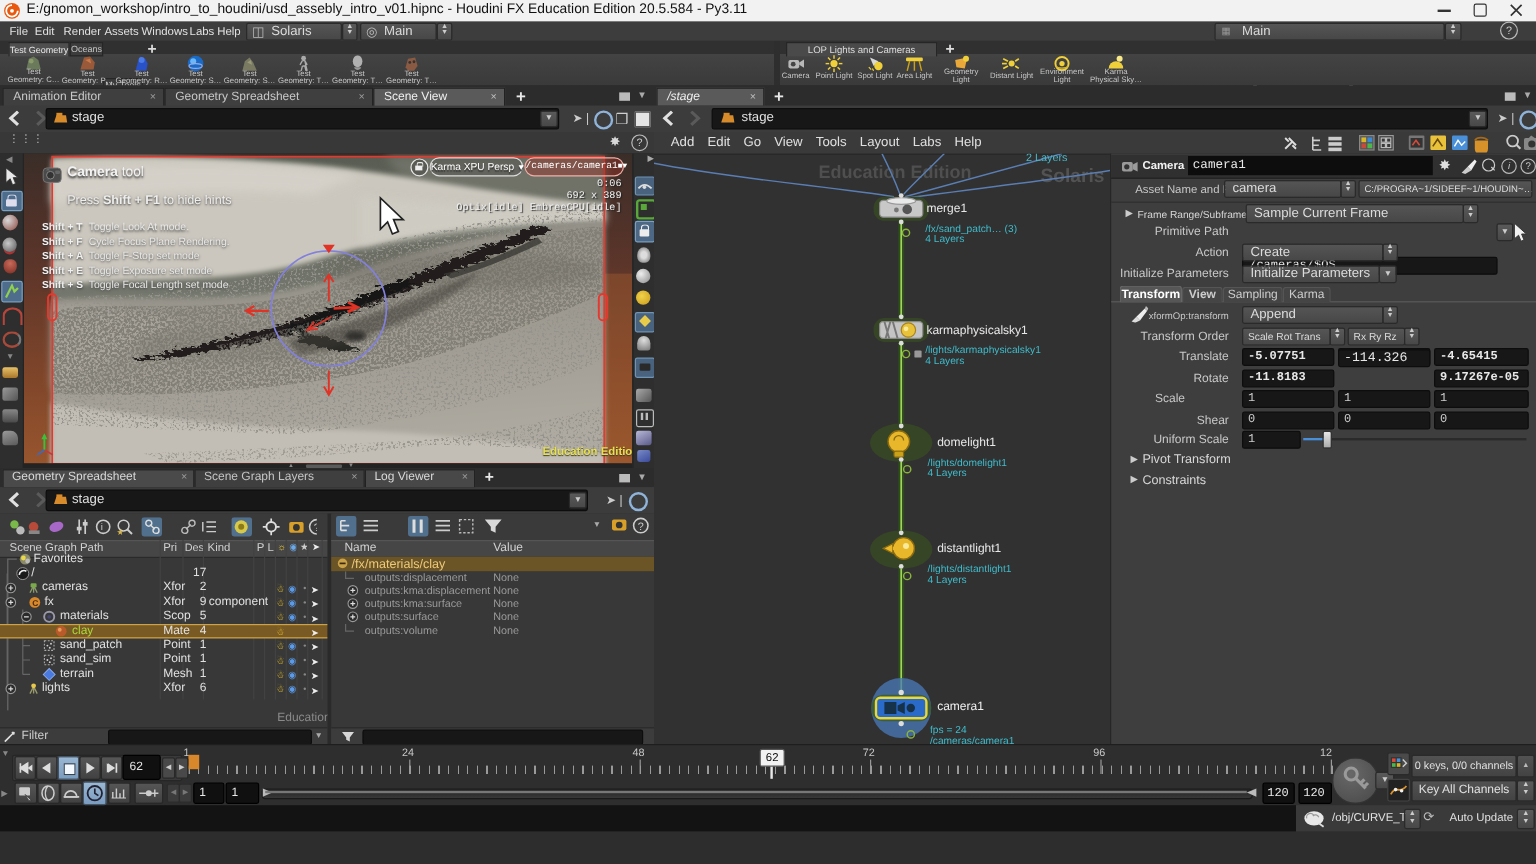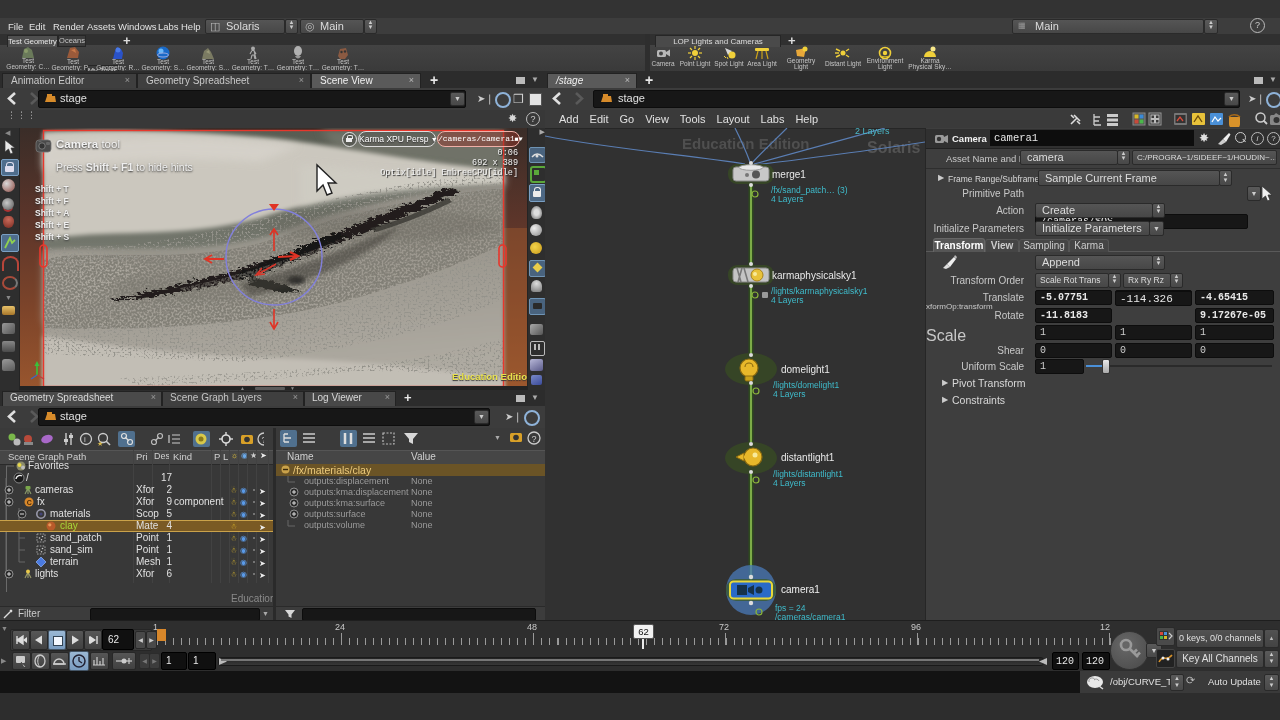--- a/index.html
+++ b/index.html
@@ -9,20 +9,33 @@
   .mono{font-family:"Liberation Mono",monospace;}
   .fld{background:#171717;border:1px solid #0d0d0d;border-radius:2px;color:#e8e8e8;}
   .combo{background:linear-gradient(#555,#474747);border:1px solid #2a2a2a;border-radius:2px;color:#dcdcdc;}
   .spin{background:linear-gradient(#5a5a5a,#484848);border:1px solid #2a2a2a;border-radius:2px;color:#ccc;
     font-size:6px;line-height:5px;text-align:center;}
 </style>
 </head>
 <body>
 <div id="root">
 
+<div class="abs" style="left:0;top:0;width:1280px;height:18px;background:#f2f2f2;">
+  <svg class="abs" style="left:3px;top:2px" width="14" height="14" viewBox="0 0 14 14">
+    <circle cx="7" cy="7" r="6.6" fill="#e8590f"></circle>
+    <path d="M7 2.2a4.8 4.8 0 1 0 4.8 4.8" fill="none" stroke="#fff" stroke-width="1.5"></path>
+    <circle cx="7" cy="7" r="1.6" fill="#fff"></circle>
+  </svg>
+  <div class="abs" style="left:22px;top:2px;color:#111;font-size:11.5px;">E:/gnomon_workshop/intro_to_houdini/usd_assebly_intro_v01.hipnc - Houdini FX Education Edition 20.5.584 - Py3.11</div>
+  <div class="abs" style="left:1198px;top:8px;width:11px;height:1.5px;background:#333;"></div>
+  <div class="abs" style="left:1228px;top:3px;width:9px;height:9px;border:1.5px solid #333;border-radius:2px;"></div>
+  <svg class="abs" style="left:1257px;top:2px" width="13" height="13" viewBox="0 0 13 13">
+    <path d="M2 2 L11 11 M11 2 L2 11" stroke="#333" stroke-width="1.4"></path>
+  </svg>
+</div>
 
 <div class="abs" style="left:0;top:18px;width:1280px;height:16px;background:#3d3d3d;border-bottom:1px solid #2a2a2a;">
   <div class="abs" style="left:8px;top:2.5px;color:#e2e2e2;font-size:9.5px;">File</div>
   <div class="abs" style="left:29px;top:2.5px;color:#e2e2e2;font-size:9.5px;">Edit</div>
   <div class="abs" style="left:53px;top:2.5px;color:#e2e2e2;font-size:9.5px;">Render</div>
   <div class="abs" style="left:87px;top:2.5px;color:#e2e2e2;font-size:9.5px;">Assets</div>
   <div class="abs" style="left:118px;top:2.5px;color:#e2e2e2;font-size:9.5px;">Windows</div>
   <div class="abs" style="left:158px;top:2.5px;color:#e2e2e2;font-size:9.5px;">Labs</div>
   <div class="abs" style="left:181px;top:2.5px;color:#e2e2e2;font-size:9.5px;">Help</div>
   <div class="abs combo" style="left:205px;top:1px;width:78px;height:13px;">
@@ -347,20 +360,21 @@
     <svg width="17" height="15">
           <rect x="1" y="2" width="15" height="12" rx="3" fill="#4a4a4a" stroke="#777" stroke-width="0.8"></rect>
           <circle cx="7" cy="8" r="3.2" fill="#333" stroke="#888" stroke-width="0.8"></circle>
           <rect x="11" y="4" width="4" height="3" rx="1" fill="#666"></rect>
           <path d="M3 4 L5 2.5 L7 4" fill="#666"></path>
         </svg>
   </div>
   <div class="abs" style="left:56px;top:10px;color:#f2f2f2;font-size:11.5px;text-shadow:0 1px 2px #222;"><b>Camera</b> tool</div>
   <div class="abs" style="left:56px;top:33px;color:#eee;font-size:10.5px;text-shadow:0 1px 2px #333;">Press <b>Shift + F1</b> to hide hints</div>
   <div class="abs" style="left:35px;top:55px;color:#f0f0f0;font-size:8.5px;line-height:12.1px;text-shadow:0 1px 2px #333;font-weight:bold;">Shift + T<br>Shift + F<br>Shift + A<br>Shift + E<br>Shift + S</div>
+  <div class="abs" style="left:74px;top:55px;color:#e8e8e8;font-size:8.7px;line-height:12.1px;text-shadow:0 1px 2px #444;">Toggle Look At mode.<br>Cycle Focus Plane Rendering.<br>Toggle F-Stop set mode<br>Toggle Exposure set mode<br>Toggle Focal Length set mode</div>
 
   <div class="abs" style="left:342px;top:4px;width:13px;height:13px;border:1.4px solid #e8e8e8;border-radius:50%;background:rgba(40,40,40,.3);">
     <div class="abs" style="left:3.5px;top:2px;width:4px;height:3px;border:1.2px solid #eee;border-bottom:none;border-radius:2px 2px 0 0;"></div>
     <div class="abs" style="left:2.5px;top:5px;width:6px;height:4px;background:#eee;"></div>
   </div>
   <div class="abs" style="left:358px;top:3px;width:76px;height:14px;border:1.2px solid #dcdcdc;border-radius:8px;background:rgba(60,60,60,.25);color:#fff;font-size:8.5px;text-align:center;line-height:14px;text-shadow:0 1px 1px #333;white-space:nowrap;">Karma XPU Persp <span style="font-size:7px;">▼</span></div>
   <div class="abs mono" style="left:437px;top:3px;width:81px;height:14px;border:1.2px solid #f0b0a8;border-radius:8px;background:rgba(150,50,40,.45);color:#fff;font-size:8px;text-align:center;line-height:14px;white-space:nowrap;">/cameras/camera1<span style="font-size:6.5px;">■▼</span></div>
   <div class="abs mono" style="right:27px;top:20px;text-align:right;color:#f0f0f0;font-size:8.5px;line-height:10px;text-shadow:1px 1px 1px #222;">0:06<br>692 x 389<br>Optix[idle] EmbreeCPU[idle]</div>
   <div class="abs" style="left:452px;top:243px;color:#e8e14e;font-size:9.5px;font-weight:bold;text-shadow:0 1px 1px #333;">Education Edition</div>
 
@@ -1005,21 +1019,21 @@
   <div class="abs" style="left:7px;top:110px;width:50px;height:13px;background:#565656;border:1px solid #666;border-bottom:none;border-radius:3px 3px 0 0;color:#fff;font-weight:bold;font-size:10px;text-align:center;line-height:13px;">Transform</div>
   <div class="abs" style="left:59px;top:111px;width:32px;height:12px;background:#454545;border:1px solid #555;border-bottom:none;border-radius:3px 3px 0 0;color:#ccc;font-weight:bold;font-size:10px;text-align:center;line-height:12px;">View</div>
   <div class="abs" style="left:93px;top:111px;width:48px;height:12px;background:#454545;border:1px solid #555;border-bottom:none;border-radius:3px 3px 0 0;color:#ccc;font-size:10px;text-align:center;line-height:12px;">Sampling</div>
   <div class="abs" style="left:143px;top:111px;width:38px;height:12px;background:#454545;border:1px solid #555;border-bottom:none;border-radius:3px 3px 0 0;color:#ccc;font-size:10px;text-align:center;line-height:12px;">Karma</div>
 
   <svg class="abs" style="left:16px;top:127px" width="15" height="14">
         <path d="M1 13 L5 9 L8 12 L4 14 Z" fill="#ddd"></path>
         <path d="M5 9 L12 2 L14 4 L8 12 Z" fill="#eee"></path>
         <path d="M12 2 L13 0 L15 2 L14 4 Z" fill="#bbb"></path>
       </svg>
-  <div class="abs" style="left:0;top:131px;width:98px;color:#c8c8c8;font-size:8px;margin-top:43px;">xformOp:transform</div>
+  <div class="abs" style="left:0;top:131px;width:98px;text-align:right;color:#c8c8c8;font-size:8px;">xformOp:transform</div>
   <div class="abs combo" style="left:109px;top:127px;width:116px;height:13px;">
         <span style="position:absolute;left:6px;top:0;">Append</span>
       </div>
   <div class="abs spin" style="left:226px;top:127px;width:11px;height:13px;">▲<br>▼</div>
   <div class="abs" style="left:0;top:147px;width:98px;text-align:right;color:#c8c8c8;font-size:10px;">Transform Order</div>
   <div class="abs combo" style="left:109px;top:145px;width:72px;height:13px;overflow:hidden;">
         <span style="position:absolute;left:4px;top:1px;font-size:8.5px;white-space:nowrap;">Scale Rot Trans</span>
       </div>
   <div class="abs spin" style="left:182px;top:145px;width:11px;height:13px;">▲<br>▼</div>
   <div class="abs combo" style="left:197px;top:145px;width:46px;height:13px;overflow:hidden;">
@@ -1039,21 +1053,21 @@
   <div class="abs" style="left:0;top:182px;width:98px;text-align:right;color:#c8c8c8;font-size:10px;">Rotate</div>
   <div class="abs fld mono" style="left:109px;top:180px;width:75px;height:13px;font-size:10px;font-weight:bold;">
         <span style="position:absolute;left:4px;top:1px;">-11.8183</span>
       </div>
   <div class="abs fld mono" style="left:189px;top:163px;width:75px;height:13px;font-size:11px;font-weight:normal;">
         <span style="position:absolute;left:4px;top:1px;">-114.326</span>
       </div>
   <div class="abs fld mono" style="left:269px;top:180px;width:77px;height:13px;font-size:10px;font-weight:bold;">
         <span style="position:absolute;left:4px;top:1px;">9.17267e-05</span>
       </div>
-  <div class="abs" style="left:0;top:199px;width:98px;text-align:left;color:#c8c8c8;font-size:16px;">Scale</div>
+  <div class="abs" style="left:0;top:199px;width:98px;text-align:center;color:#c8c8c8;font-size:10px;">Scale</div>
   <div class="abs fld mono" style="left:109px;top:197px;width:75px;height:13px;font-size:10px;color:#ccc;">
         <span style="position:absolute;left:4px;top:1px;">1</span>
       </div>
   <div class="abs fld mono" style="left:189px;top:197px;width:75px;height:13px;font-size:10px;color:#ccc;">
         <span style="position:absolute;left:4px;top:1px;">1</span>
       </div>
   <div class="abs fld mono" style="left:269px;top:197px;width:77px;height:13px;font-size:10px;color:#ccc;">
         <span style="position:absolute;left:4px;top:1px;">1</span>
       </div>
   <div class="abs" style="left:0;top:217px;width:98px;text-align:right;color:#c8c8c8;font-size:10px;">Shear</div>

